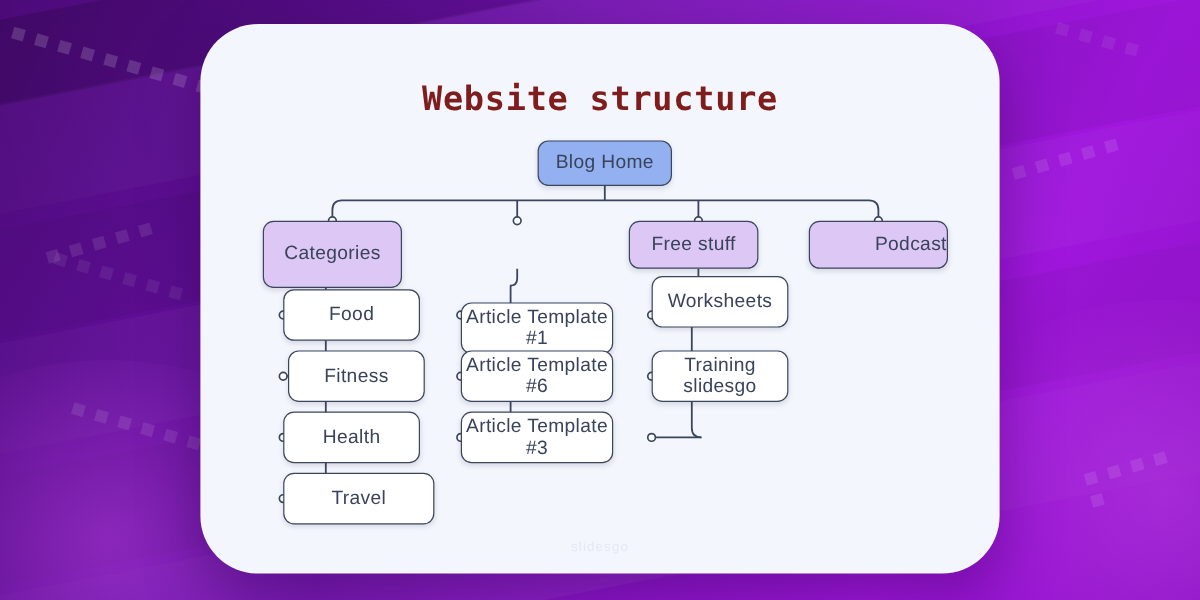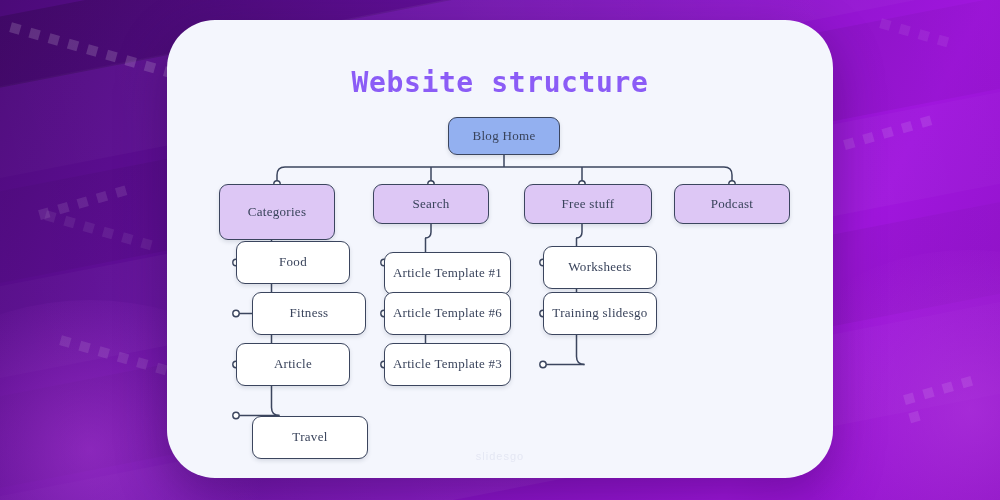--- a/index.html
+++ b/index.html
@@ -33,33 +33,33 @@
   .glow{position:absolute;border-radius:50%;pointer-events:none;
         background:radial-gradient(circle,rgba(190,70,230,.45),rgba(190,70,230,0) 68%);}
 
   
   .card{position:absolute;left:167px;top:20px;width:666px;height:458px;
         background:#f4f6fd;border-radius:48px;
         box-shadow:0 18px 50px rgba(35,0,60,.35);
         overflow:hidden;}
 
   .title{position:absolute;left:0;right:0;top:46px;text-align:center;
-         font-size:28px;font-weight:700;letter-spacing:.6px;color:#8b5cf6;
+         font-size:28px;font-weight:700;letter-spacing:.6px;color:#7f1d1d;
          font-family:"DejaVu Sans Mono","Liberation Mono",monospace;}
 
   
   .diagram{position:absolute;inset:0;}
   svg.wires{position:absolute;left:0;top:0;width:666px;height:458px;
             pointer-events:none;}
 
   .node{position:absolute;box-sizing:border-box;
         border:1.6px solid #3b455e;border-radius:9px;
         display:flex;align-items:center;justify-content:center;
-        font-size:13px;color:#39435b;letter-spacing:.3px;
-        font-family:Liberation Serif, serif;
+        font-size:16px;color:#39435b;letter-spacing:.3px;
+        font-family:Liberation Sans, sans-serif;
         box-shadow:0 2px 4px rgba(45,55,80,.14);
         text-align:center;line-height:1.1;}
   .node.root{background:#93b0f0;}
   .node.sec{background:#ddc7f5;}
   .node.leaf{background:#ffffff;justify-content:center;}
 
   .watermark{position:absolute;left:0;right:0;bottom:16px;text-align:center;
              font-size:11px;letter-spacing:1px;color:rgba(120,135,175,.13);
              font-family:"Liberation Sans",sans-serif;}
 </style>
@@ -145,50 +145,47 @@
         </svg>
     <div class="node root" style="left: 281px; top: 97px; width: 112px; height: 38px;">
           <span>Blog Home</span>
         </div>
         <div class="node sec" style="left: 52px; top: 164px; width: 116px; height: 56px;">
           <span>Categories</span>
         </div>
         <div class="node leaf" style="left: 69px; top: 221px; width: 114px; height: 43px;">
           <span>Food</span>
         </div>
-        <div class="node leaf" style="left: 85px; top: 272px; width: 114px; height: 43px;">
+        <div class="node leaf" style="left: 73px; top: 272px; width: 114px; height: 43px;">
           <span>Fitness</span>
         </div>
         <div class="node leaf" style="left: 69px; top: 323px; width: 114px; height: 43px;">
-          <span>Article</span>
+          <span>Health</span>
         </div>
-        <div class="node leaf" style="left: 69px; top: 396px; width: 116px; height: 43px; margin-left: 16px;">
+        <div class="node leaf" style="left: 69px; top: 374px; width: 126px; height: 43px;">
           <span>Travel</span>
-        </div>
-        <div class="node sec" style="left: 206px; top: 164px; width: 116px; height: 40px;">
-          <span>Search</span>
         </div>
         <div class="node leaf" style="left: 217px; top: 221px; width: 127px; height: 43px; margin-top: 11px;">
           <span>Article Template #1</span>
         </div>
         <div class="node leaf" style="left: 217px; top: 272px; width: 127px; height: 43px;">
           <span>Article Template #6</span>
         </div>
         <div class="node leaf" style="left: 217px; top: 323px; width: 127px; height: 43px;">
           <span>Article Template #3</span>
         </div>
-        <div class="node sec" style="left: 357px; top: 164px; width: 128px; height: 40px;">
+        <div class="node sec" style="left: 357px; top: 164px; width: 108px; height: 40px;">
           <span>Free stuff</span>
         </div>
-        <div class="node leaf" style="left: 376px; top: 226px; width: 114px; height: 43px;">
+        <div class="node leaf" style="left: 376px; top: 210px; width: 114px; height: 43px;">
           <span>Worksheets</span>
         </div>
         <div class="node leaf" style="left: 376px; top: 272px; width: 114px; height: 43px;">
           <span>Training slidesgo</span>
         </div>
-        <div class="node sec" style="left: 507px; top: 164px; width: 116px; height: 40px;">
+        <div class="node sec" style="left: 507px; top: 164px; width: 116px; height: 40px; justify-content: flex-end;">
           <span>Podcast</span>
         </div>
       </div>
 
     <div class="watermark">slidesgo</div>
   </div>
 </div>
 
 </body></html>

